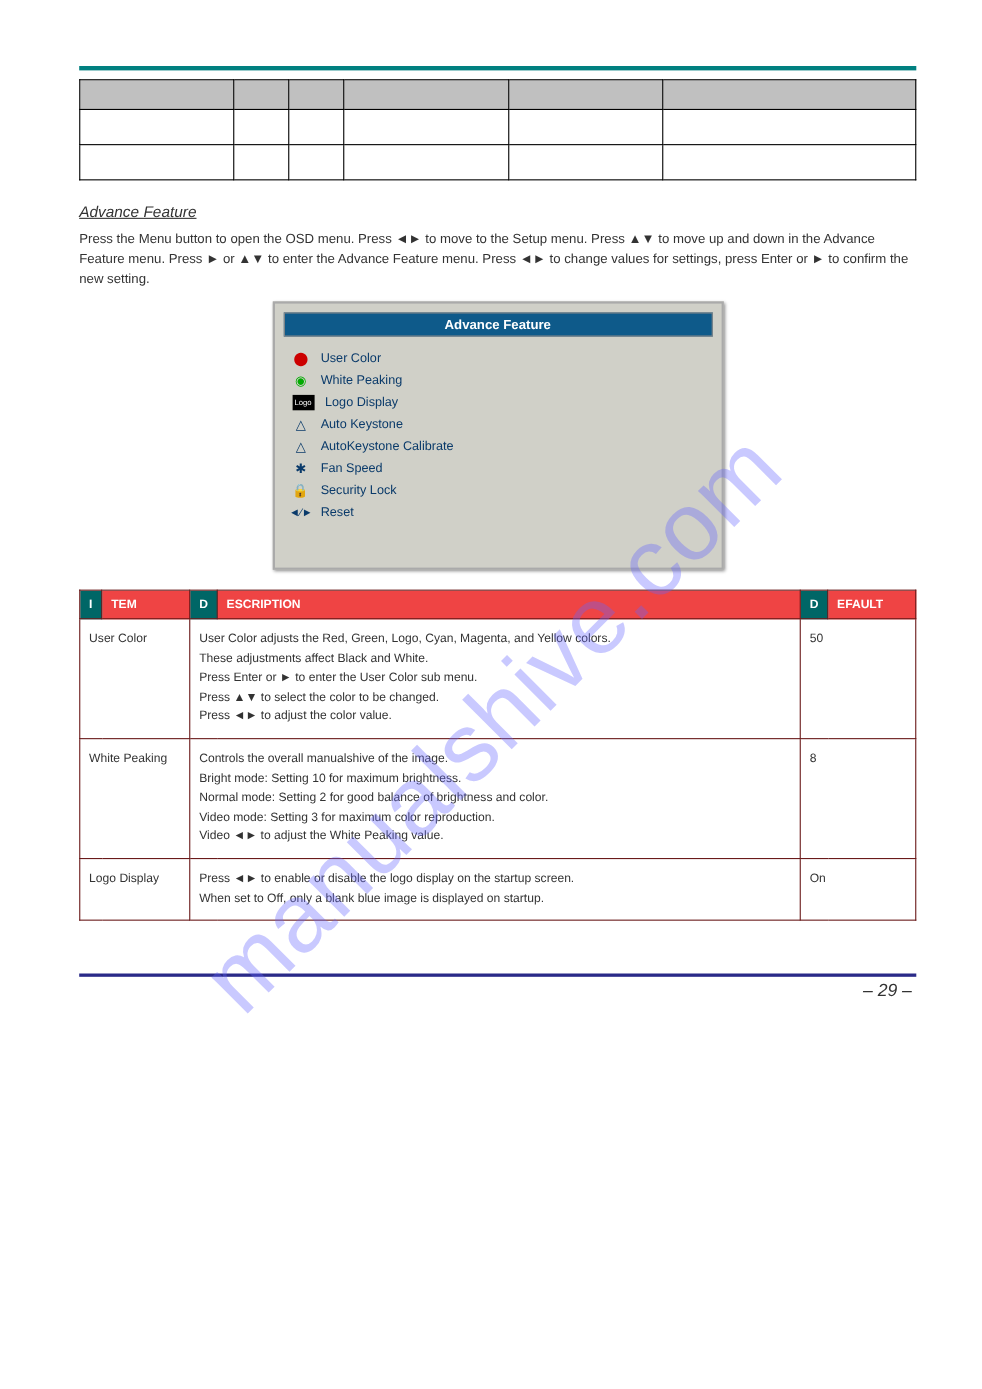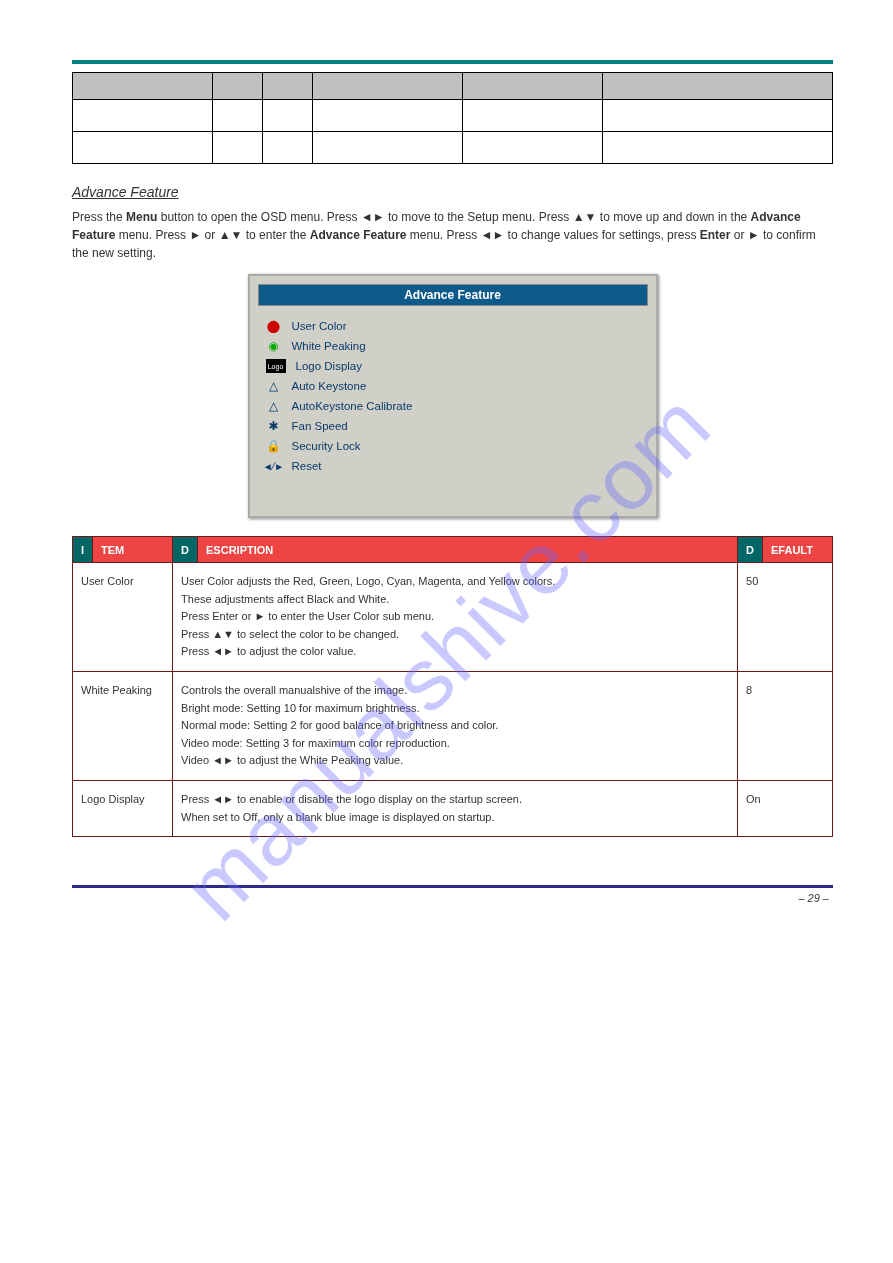--- a/index.html
+++ b/index.html
@@ -111,49 +111,49 @@
     height: 26px;
   }
   .desc-table td {
     border: 1px solid #6a1a1a;
     padding: 10px 8px;
     font-size: 11px;
     vertical-align: top;
     line-height: 1.6;
   }
   .desc-table .item-col { width: 80px; }
-  .desc-table .def-col  { width: 70px; }
+  .desc-table .def-col  { width: 80px; }
   .desc-table .num-col  { width: 16px; text-align: center; background:#006666; }
   .footer-rule {
     height: 3px;
     background: #2a2a88;
     margin-top: 48px;
   }
   .page-num {
     text-align: right;
     font-style: italic;
-    font-size: 11px;
+    font-size: 16px;
     margin-top: 4px;
     padding-right: 4px;
   }
   
   .watermark {
     position: absolute;
     left: 50%;
     top: 52%;
     transform: translate(-50%,-50%) rotate(-45deg);
     font-size: 88px;
     color: rgba(100,100,255,0.35);
     font-weight: 400;
     white-space: nowrap;
     pointer-events: none;
     letter-spacing: 1px;
   }
   .arrows { font-family: Arial, sans-serif; }
-  .bold { font-weight: bold; }
+  .bold { font-weight: normal; }
 </style>
 </head>
 <body>
 
 <div class="watermark">manualshive.com</div>
 
 <div class="page">
 
   <div class="teal-rule"></div>
 

